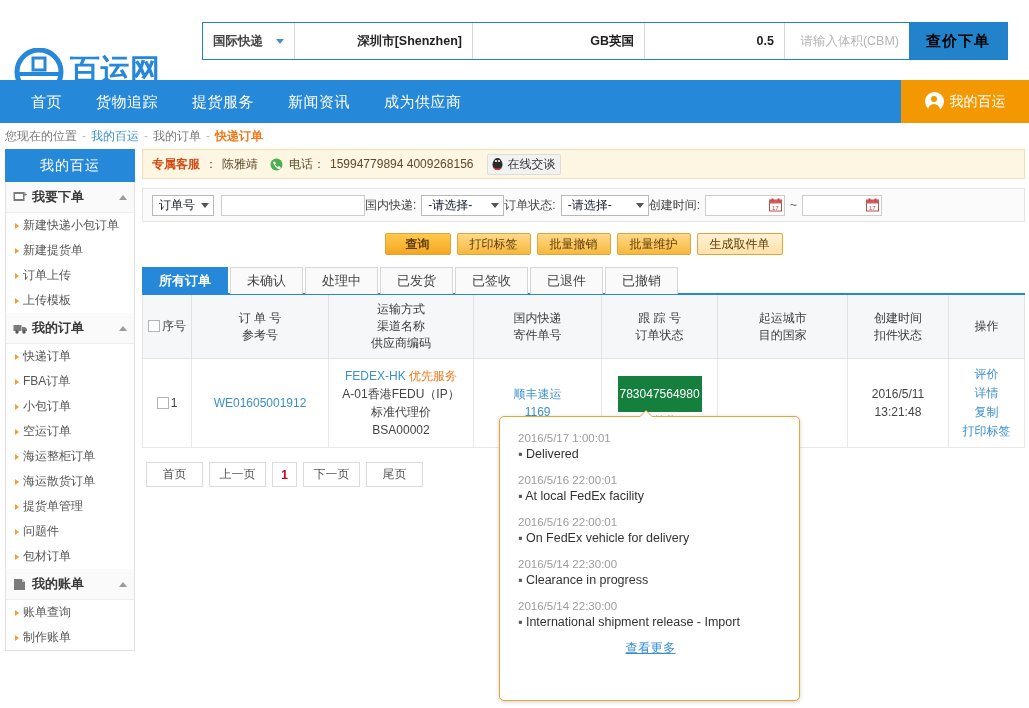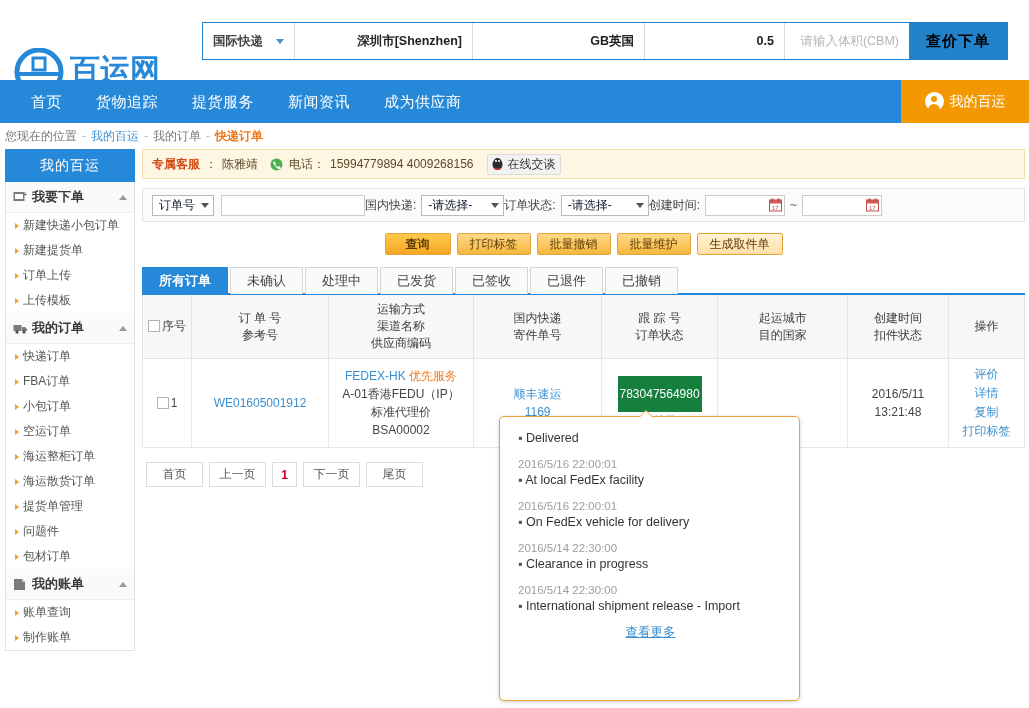--- a/index.html
+++ b/index.html
@@ -555,20 +555,21 @@
       <span class="pg num">1</span>
       <span class="pg">下一页</span>
       <span class="pg">尾页</span>
     </div>
 
   </div>
 </div>
 
 <div class="tip">
   <div class="tip-ev">
+    <div class="tip-time">2016/5/17 1:00:01</div>
     <div class="tip-desc">Delivered</div>
   </div>
   <div class="tip-ev">
     <div class="tip-time">2016/5/16 22:00:01</div>
     <div class="tip-desc">At local FedEx facility</div>
   </div>
   <div class="tip-ev">
     <div class="tip-time">2016/5/16 22:00:01</div>
     <div class="tip-desc">On FedEx vehicle for delivery</div>
   </div>

